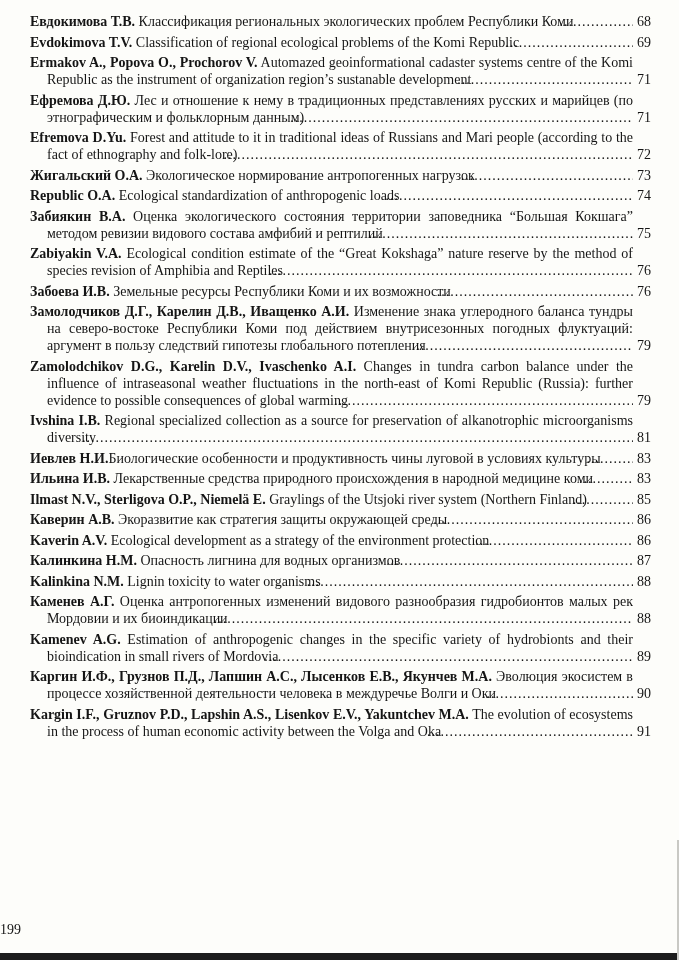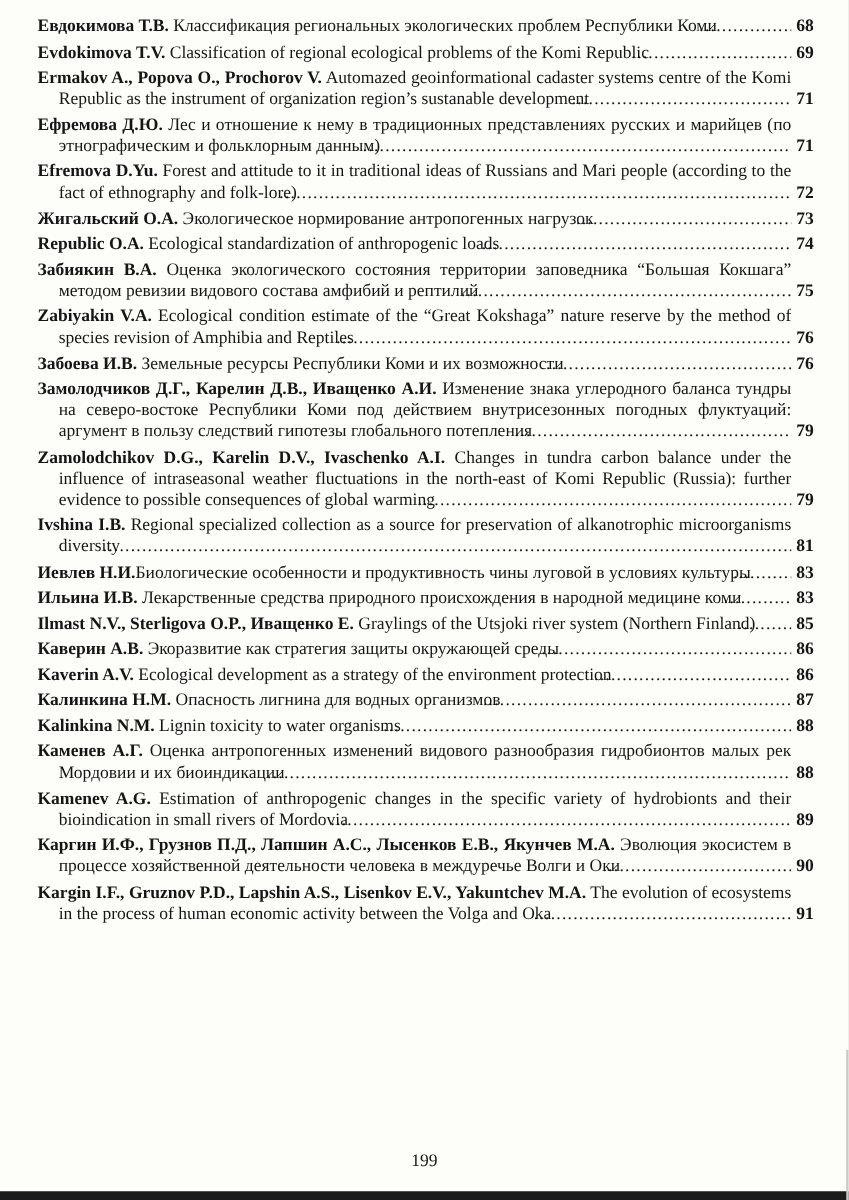--- a/index.html
+++ b/index.html
@@ -36,28 +36,26 @@
     position: absolute;
     padding-left: 3px;
     white-space: nowrap;
     letter-spacing: 1px;
   }
   .entry .authors { font-weight: bold; }
   .entry .pg {
     padding-left: 4px;
     min-width: 18px;
     text-align: right;
-    font-weight: bold;
   }
   .footer {
     position: absolute;
     bottom: 22px;
     left: 0;
     width: 100%;
-    text-align: center;
     font-size: 14px;
   }
   .scan-edge {
     position: absolute;
     left: 0;
     bottom: 0;
     width: 100%;
     height: 7px;
     background: #1c1c1c;
   }
@@ -148,21 +146,21 @@
     <div class="pg">83</div>
   </div>
 
   <div class="entry">
     <div class="text"><span class="authors">Ильина И.В.</span><span class="rest"> Лекарственные средства природного происхождения в народной медицине коми</span></div>
     <div class="pg">83</div>
   </div>
 
 
   <div class="entry">
-    <div class="text"><span class="authors">Ilmast N.V., Sterligova O.P., Иващенко E.</span><span class="rest"> Graylings of the Utsjoki river system (Northern Finland)</span></div>
+    <div class="text"><span class="authors">Ilmast N.V., Sterligova O.P., Niemelä E.</span><span class="rest"> Graylings of the Utsjoki river system (Northern Finland)</span></div>
     <div class="pg">85</div>
   </div>
 
   <div class="entry">
     <div class="text"><span class="authors">Каверин А.В.</span><span class="rest"> Экоразвитие как стратегия защиты окружающей среды</span></div>
     <div class="pg">86</div>
   </div>
 
   <div class="entry">
     <div class="text"><span class="authors">Kaverin A.V.</span><span class="rest"> Ecological development as a strategy of the environment protection</span></div>

